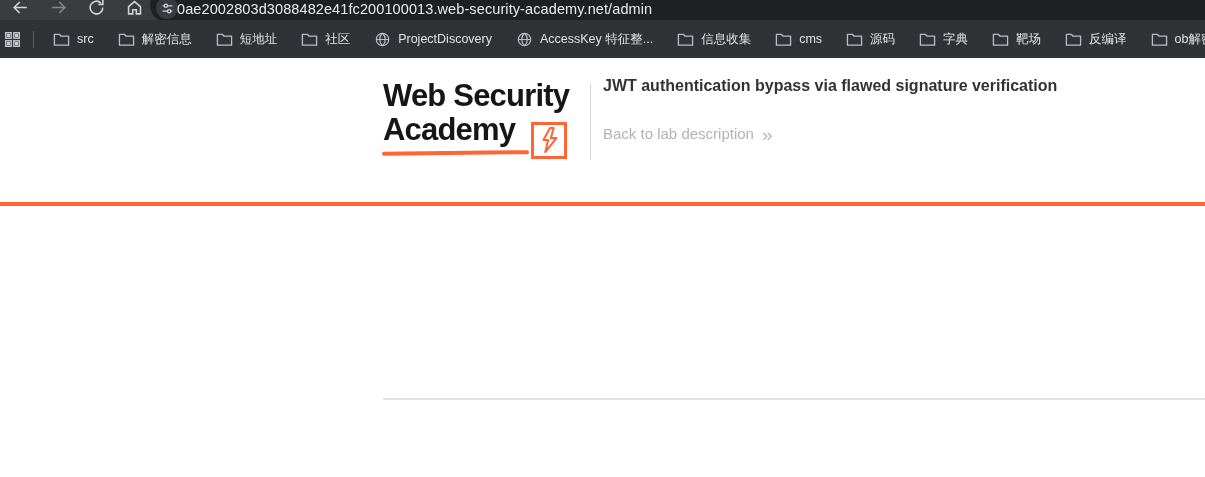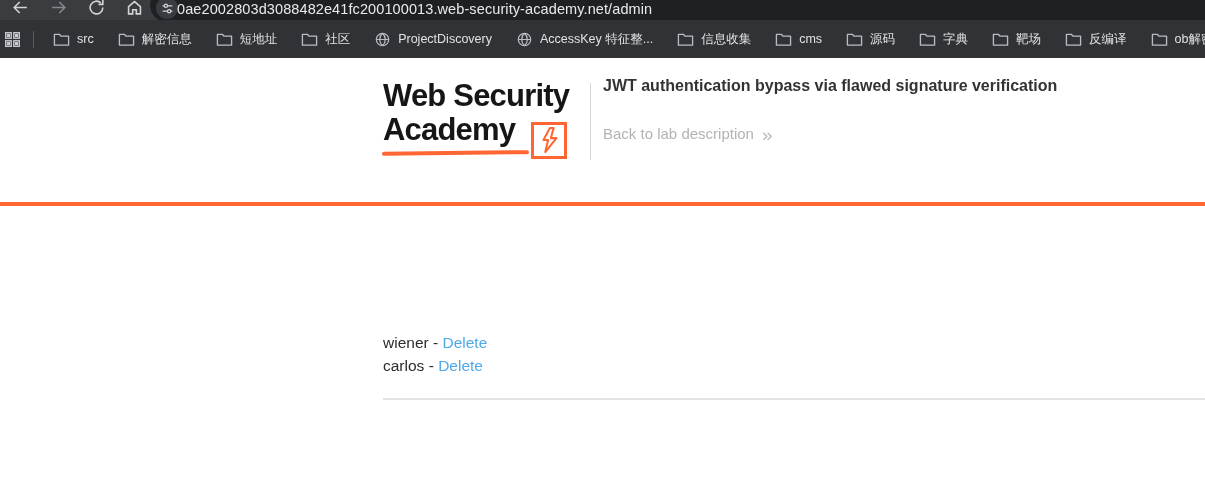--- a/index.html
+++ b/index.html
@@ -279,20 +279,15 @@
     <div class="logo-vdivider"></div>
 
     <div class="lab-title">JWT authentication bypass via flawed signature verification</div>
     <div class="back-link">
       <span>Back to lab description</span>
       <span class="back-chev">»</span>
     </div>
 
     <div class="orange-rule"></div>
 
-    <div class="user-list">
-  <div class="user-row"><span class="user-name">wiener</span><span class="user-sep"> - </span><a class="delete-link">Delete</a></div>
-
-  <div class="user-row"><span class="user-name">carlos</span><span class="user-sep"> - </span><a class="delete-link">Delete</a></div>
+    <div class="bottom-rule"></div>
+  </div>
 </div>
-    <div class="bottom-rule"></div>
-  </div>
-</div>
 
 </body></html>

